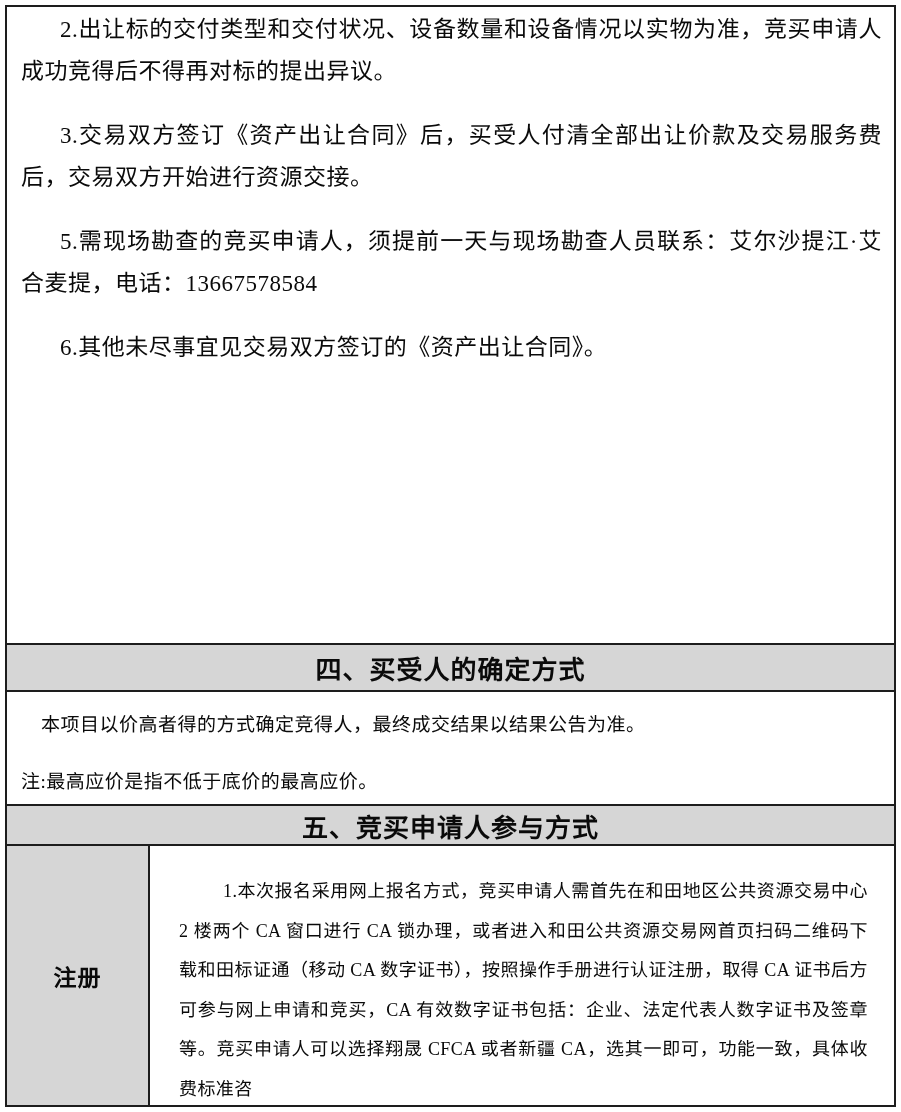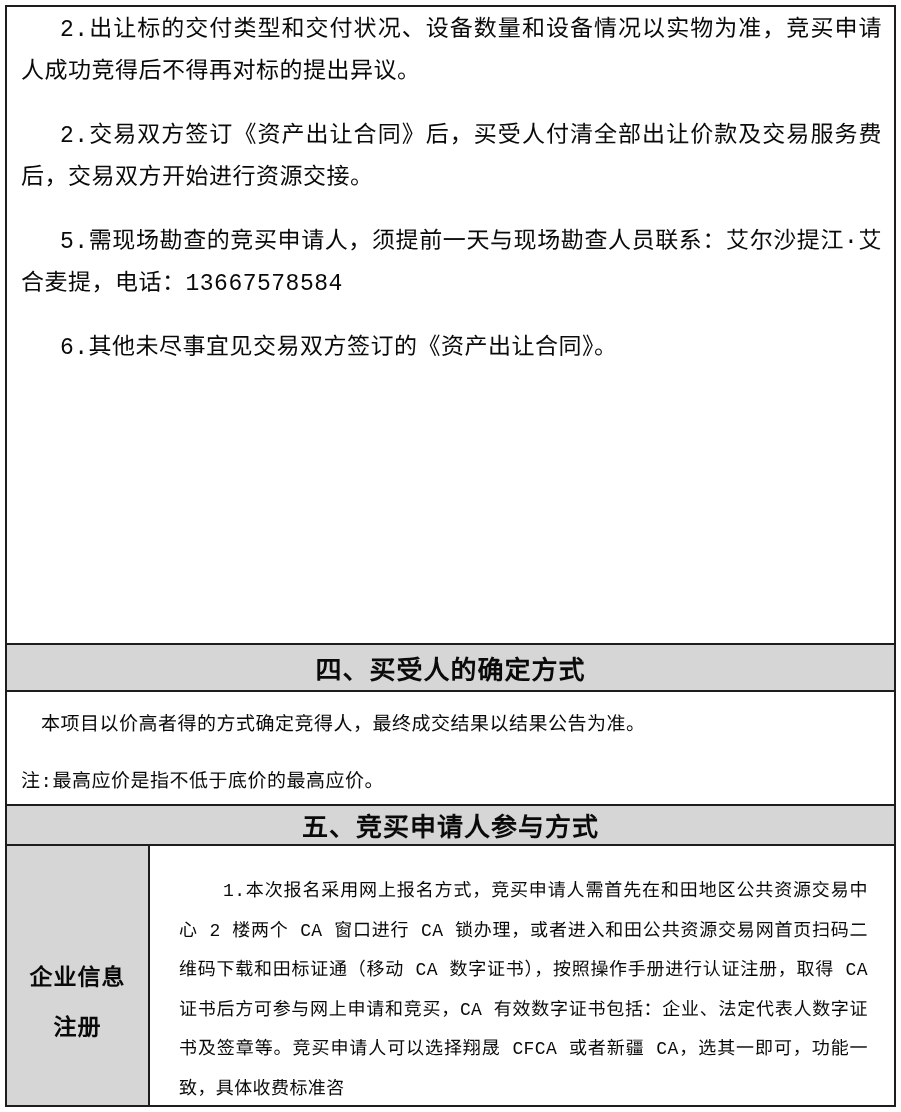--- a/index.html
+++ b/index.html
@@ -8,21 +8,20 @@
     background: #ffffff;
     font-family: "Liberation Serif", "DejaVu Serif", serif;
     color: #0a0a0a;
   }
   .viewport {
     position: relative;
     width: 901px;
     height: 1112px;
     background: #ffffff;
     overflow: hidden;
-    font-family: Liberation Mono, monospace;
   }
   .doc-table {
     position: absolute;
     left: 5px;
     top: 5px;
     width: 891px;
     height: 1102px;
     box-sizing: border-box;
     border: 2px solid #1d1d1d;
     display: flex;
@@ -115,41 +114,40 @@
   }
 </style>
 </head>
 <body>
 
 <div class="viewport">
   <div class="doc-table">
 
     <section class="row row-terms">
       <p>2.出让标的交付类型和交付状况、设备数量和设备情况以实物为准，竞买申请人成功竞得后不得再对标的提出异议。</p>
-      <p>2.交易双方签订《资产出让合同》后，买受人付清全部出让价款及交易服务费后，交易双方开始进行资源交接。</p>
+      <p>3.交易双方签订《资产出让合同》后，买受人付清全部出让价款及交易服务费后，交易双方开始进行资源交接。</p>
       <p>5.需现场勘查的竞买申请人，须提前一天与现场勘查人员联系：艾尔沙提江·艾合麦提，电话：13667578584</p>
       <p>6.其他未尽事宜见交易双方签订的《资产出让合同》。</p>
     </section>
 
     <div class="row header-row">
       <h2>四、买受人的确定方式</h2>
     </div>
 
     <section class="row row-determination">
       <p class="det-body">本项目以价高者得的方式确定竞得人，最终成交结果以结果公告为准。</p>
       <p class="det-note">注:最高应价是指不低于底价的最高应价。</p>
     </section>
 
     <div class="row header-row h5">
       <h2>五、竞买申请人参与方式</h2>
     </div>
 
     <section class="row row-table">
       <div class="cell-label">
-        <div>企业信息</div>
         <div>注册</div>
       </div>
       <div class="cell-content">
         <p>1.本次报名采用网上报名方式，竞买申请人需首先在和田地区公共资源交易中心 2 楼两个 CA 窗口进行 CA 锁办理，或者进入和田公共资源交易网首页扫码二维码下载和田标证通（移动 CA 数字证书），按照操作手册进行认证注册，取得 CA 证书后方可参与网上申请和竞买，CA 有效数字证书包括：企业、法定代表人数字证书及签章等。竞买申请人可以选择翔晟 CFCA 或者新疆 CA，选其一即可，功能一致，具体收费标准咨</p>
       </div>
     </section>
 
   </div>
 </div>
 

